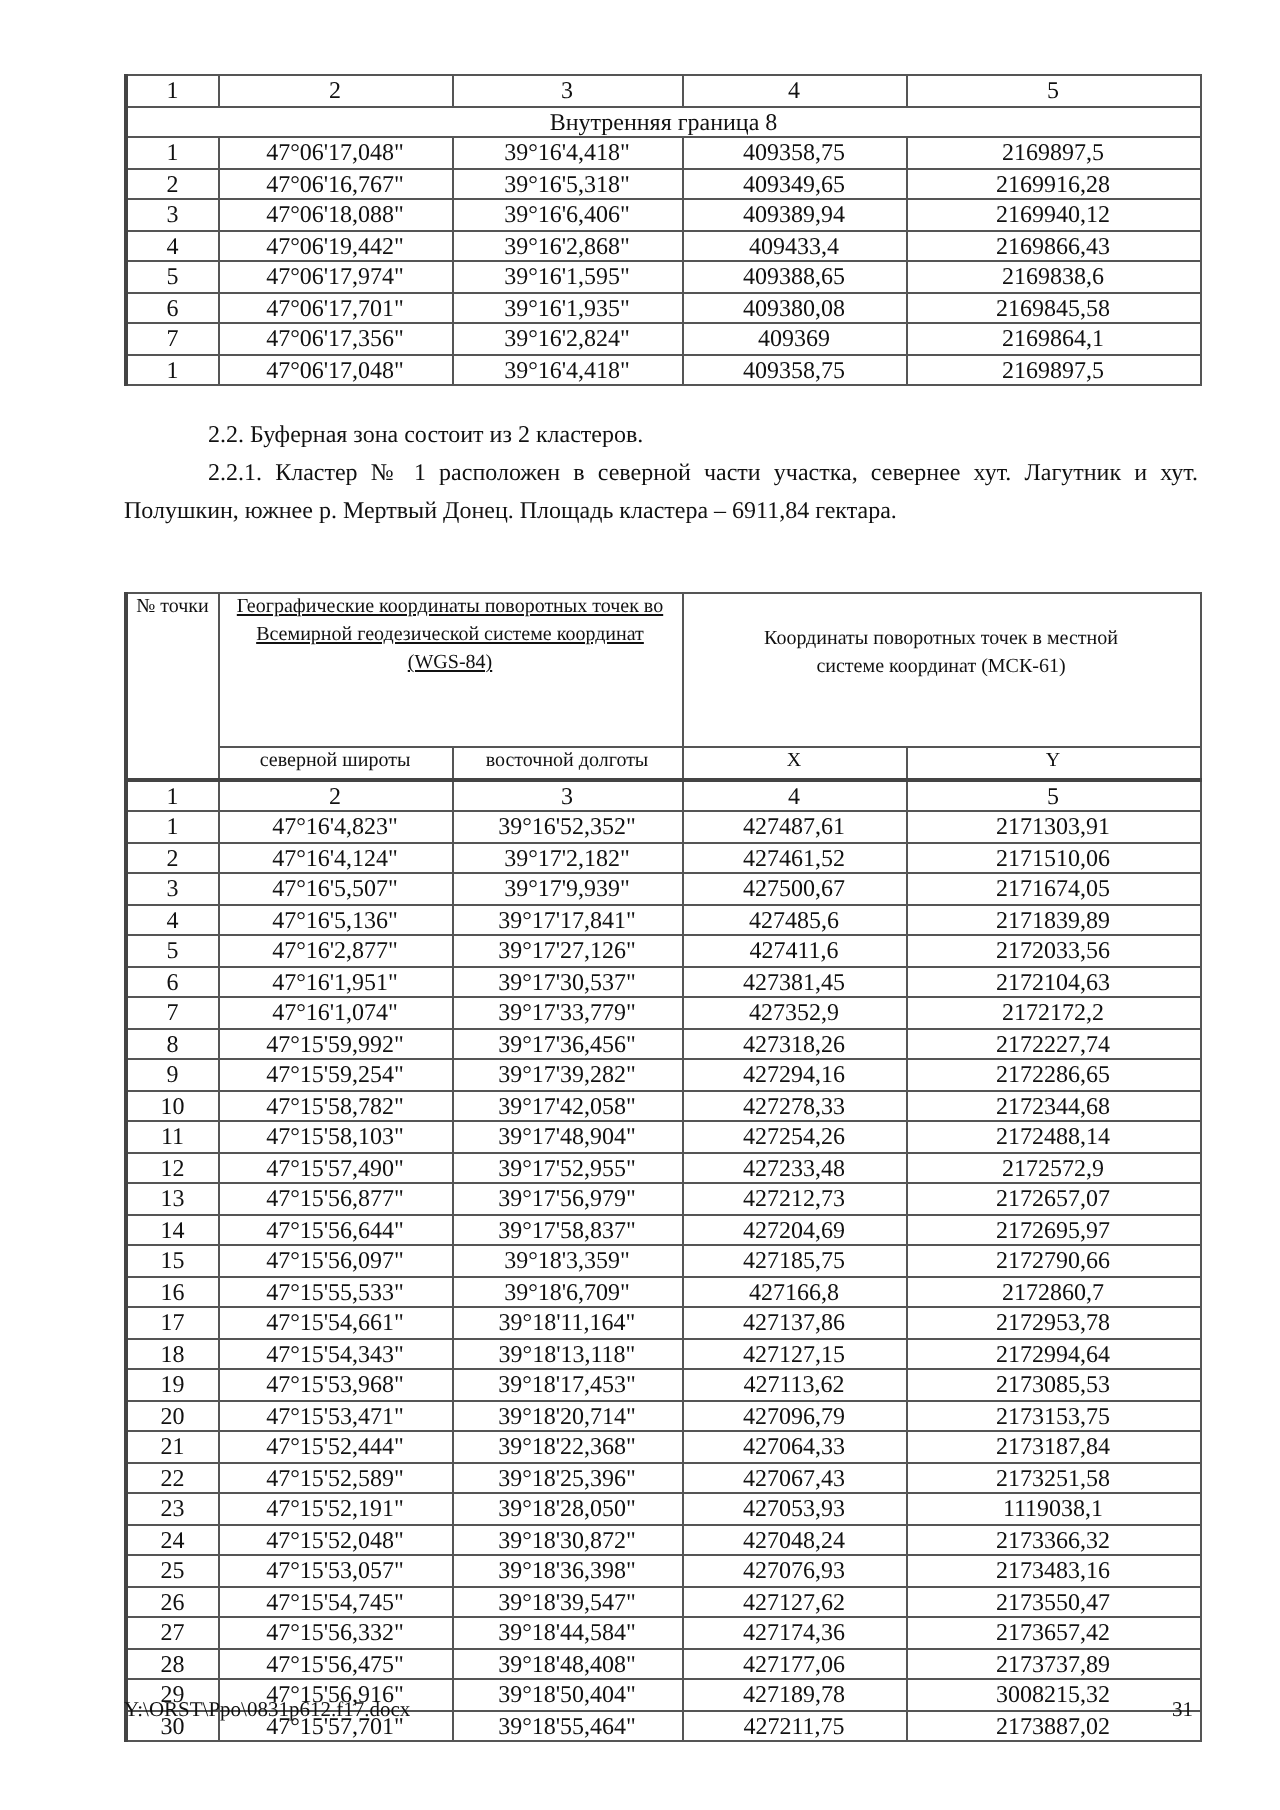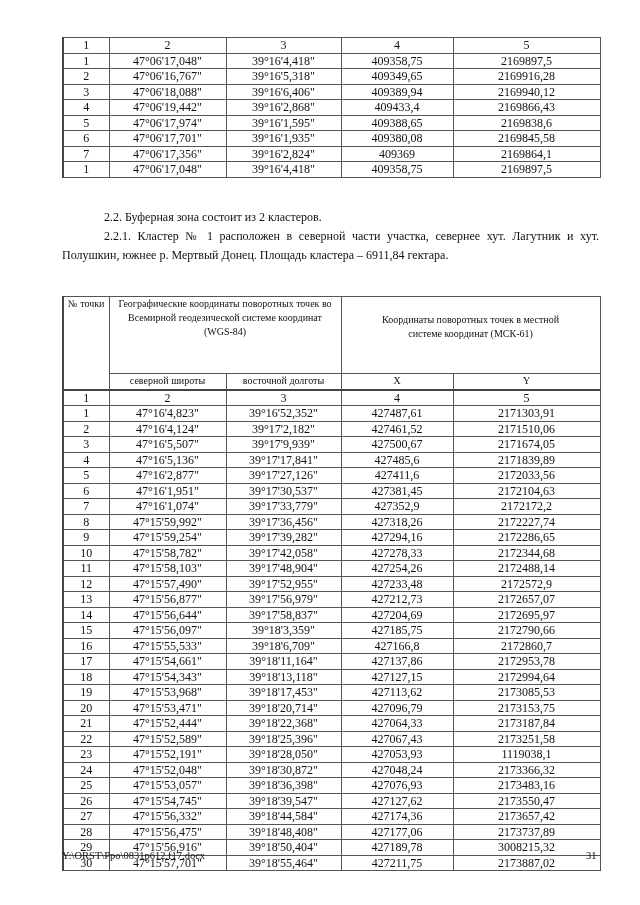--- a/index.html
+++ b/index.html
@@ -34,20 +34,23 @@
       <col style="width:147px">
   </colgroup>
   <tbody id="t1-body">
     <tr>
       <td>1</td>
       <td>2</td>
       <td>3</td>
       <td>4</td>
       <td>5</td>
     </tr>
+    <tr>
+      <td colspan="5">Внутренняя граница 8</td>
+    </tr>
   <tr>
         <td>1</td>
         <td>47°06'17,048"</td>
         <td>39°16'4,418"</td>
         <td>409358,75</td>
         <td>2169897,5</td>
       </tr>
       <tr>
         <td>2</td>
         <td>47°06'16,767"</td>
@@ -107,21 +110,21 @@
   <colgroup>
     <col style="width:46px">
       <col style="width:117px">
       <col style="width:115px">
       <col style="width:112px">
       <col style="width:147px">
   </colgroup>
   <thead>
     <tr class="hdr">
       <th rowspan="2" style="height:46px;">№ точки</th>
-      <th colspan="2" style="white-space:normal; padding:0 6px; height:44px;">Географические координаты поворотных точек во Всемирной геодезической системе координат (WGS-84)</th>
+      <th colspan="2" style="white-space:normal; padding:0 6px; height:44px;text-decoration:underline;">Географические координаты поворотных точек во Всемирной геодезической системе координат (WGS-84)</th>
       <th colspan="2" style="white-space:normal; padding:16px 34px; height:44px;">Координаты поворотных точек в местной системе координат (МСК-61)</th>
     </tr>
     <tr class="hdr">
       <th>северной широты</th>
       <th>восточной долготы</th>
       <th>X</th>
       <th>Y</th>
     </tr>
   </thead>
   <tbody id="t2-body">

